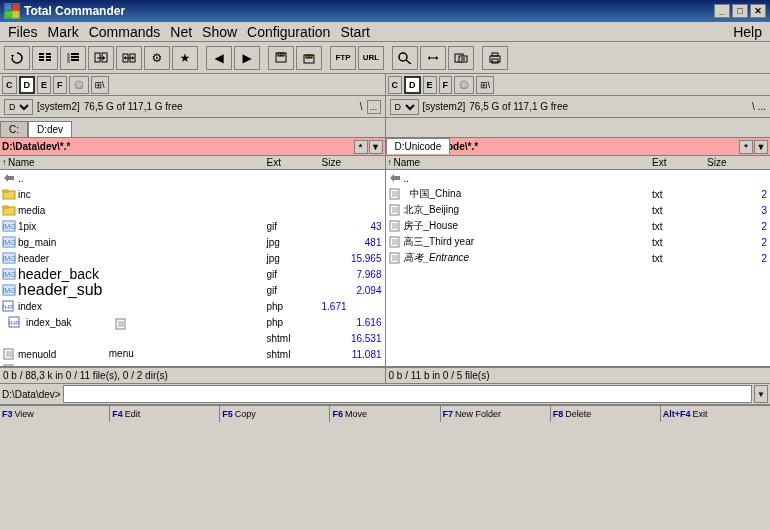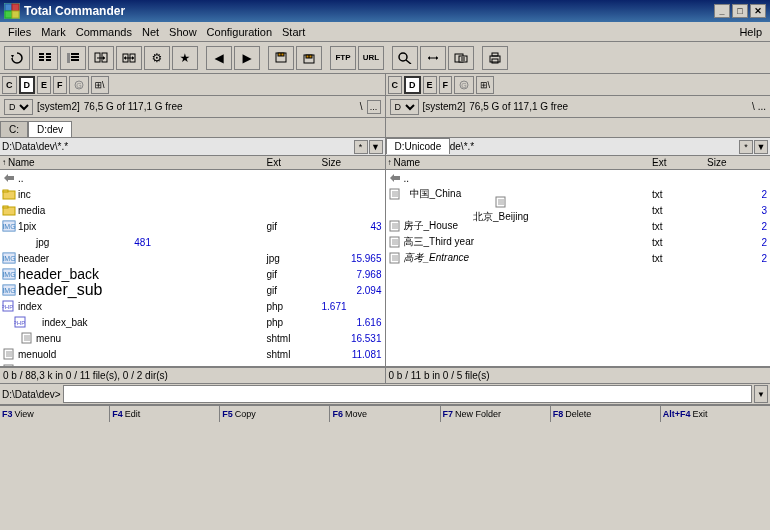--- a/index.html
+++ b/index.html
@@ -50,21 +50,21 @@
       align-items: center;
       justify-content: space-between;
       padding: 2px 4px;
       height: 20px;
       border-bottom: 1px solid #808080;
     }
     #menu-items { display: flex; gap: 2px; }
     .menu-item {
       padding: 1px 4px;
       cursor: pointer;
-      font-size: 11px;
+      font-size: 14px;
     }
     
     #toolbar {
       background: #d4d0c8;
       display: flex;
       align-items: center;
       padding: 2px 4px;
       gap: 2px;
       height: 32px;
       border-bottom: 1px solid #808080;
@@ -432,21 +432,21 @@
       <span>D:dev</span>
     </div>
   </div>
   <div style="flex:1; display:flex; align-items:flex-end;margin-top:36px;">
     <div class="panel-tab active">
       <span>D:Unicode</span>
     </div>
   </div>
 </div>
 
-<div style="display:flex; height:18px; background:#e5e5e5; border-bottom:1px solid #808080;">
+<div style="display:flex; height:18px; background:#fca5a5; border-bottom:1px solid #808080;font-weight:bold;">
   <div style="flex:1; display:flex; align-items:center; padding:0 2px; gap:2px; border-right:1px solid #808080;">
     <span style="font-size:10px;">D:\Data\dev\*.*</span>
     <div style="margin-left:auto; display:flex; gap:1px;">
       <div class="path-btn">*</div>
       <div class="path-btn">▼</div>
     </div>
   </div>
   <div style="flex:1; display:flex; align-items:center; padding:0 2px; gap:2px;">
     <span style="font-size:10px;">D:\Data\Unicode\*.*</span>
     <div style="margin-left:auto; display:flex; gap:1px;">
@@ -528,93 +528,103 @@
                   <rect x="1" y="1" width="12" height="10" fill="#c0d0f0" opacity="0.5"></rect>
                   <text x="7" y="9" text-anchor="middle" font-size="7" fill="#4080c0">IMG</text>
                 </svg>
               </span>
         <span style="font-size:10px;">1pix</span>
       </div>
       <div class="col-ext" style="font-size:10px;">gif</div>
       <div class="col-size" style="font-size:10px; color:#0000cc; text-align:right; padding-right:3px;">43</div>
     </div>
           <div class="file-row">
-      <div class="col-ext" style="font-size:10px;">jpg</div>
-      <div class="col-size" style="font-size:10px; color:#0000cc; text-align:right; padding-right:3px;">481</div>
-    </div>
-          <div class="file-row">
       <div class="col-name" style="padding-left:2px; display:flex; align-items:center; gap:2px;">
         <span class="file-icon">
                 <svg width="14" height="12" viewBox="0 0 14 12">
                   <rect x="1" y="1" width="12" height="10" fill="none" stroke="#4080c0" stroke-width="1"></rect>
                   <rect x="1" y="1" width="12" height="10" fill="#c0d0f0" opacity="0.5"></rect>
                   <text x="7" y="9" text-anchor="middle" font-size="7" fill="#4080c0">IMG</text>
                 </svg>
               </span>
-        <span style="font-size:10px;">header</span>
+        <span style="font-size:10px;">bg_main</span>
       </div>
       <div class="col-ext" style="font-size:10px;">jpg</div>
-      <div class="col-size" style="font-size:10px; color:#0000cc; text-align:right; padding-right:3px;">15.965</div>
+      <div class="col-size" style="font-size:10px; color:#0000cc; text-align:right; padding-right:3px;">481</div>
     </div>
           <div class="file-row">
       <div class="col-name" style="padding-left:2px; display:flex; align-items:center; gap:2px;">
         <span class="file-icon">
                 <svg width="14" height="12" viewBox="0 0 14 12">
                   <rect x="1" y="1" width="12" height="10" fill="none" stroke="#4080c0" stroke-width="1"></rect>
                   <rect x="1" y="1" width="12" height="10" fill="#c0d0f0" opacity="0.5"></rect>
                   <text x="7" y="9" text-anchor="middle" font-size="7" fill="#4080c0">IMG</text>
                 </svg>
               </span>
-        <span style="font-size:14px;">header_back</span>
-      </div>
-      <div class="col-ext" style="font-size:10px;">gif</div>
-      <div class="col-size" style="font-size:10px; color:#0000cc; text-align:right; padding-right:3px;">7.968</div>
+        <span style="font-size:10px;">header</span>
+      </div>
+      <div class="col-ext" style="font-size:10px;">jpg</div>
+      <div class="col-size" style="font-size:10px; color:#0000cc; text-align:right; padding-right:3px;">15.965</div>
     </div>
           <div class="file-row">
       <div class="col-name" style="padding-left:2px; display:flex; align-items:center; gap:2px;">
         <span class="file-icon">
                 <svg width="14" height="12" viewBox="0 0 14 12">
                   <rect x="1" y="1" width="12" height="10" fill="none" stroke="#4080c0" stroke-width="1"></rect>
                   <rect x="1" y="1" width="12" height="10" fill="#c0d0f0" opacity="0.5"></rect>
                   <text x="7" y="9" text-anchor="middle" font-size="7" fill="#4080c0">IMG</text>
                 </svg>
               </span>
+        <span style="font-size:14px;">header_back</span>
+      </div>
+      <div class="col-ext" style="font-size:10px;">gif</div>
+      <div class="col-size" style="font-size:10px; color:#0000cc; text-align:right; padding-right:3px;">7.968</div>
+    </div>
+          <div class="file-row">
+      <div class="col-name" style="padding-left:2px; display:flex; align-items:center; gap:2px;">
+        <span class="file-icon">
+                <svg width="14" height="12" viewBox="0 0 14 12">
+                  <rect x="1" y="1" width="12" height="10" fill="none" stroke="#4080c0" stroke-width="1"></rect>
+                  <rect x="1" y="1" width="12" height="10" fill="#c0d0f0" opacity="0.5"></rect>
+                  <text x="7" y="9" text-anchor="middle" font-size="7" fill="#4080c0">IMG</text>
+                </svg>
+              </span>
         <span style="font-size:16px;">header_sub</span>
       </div>
       <div class="col-ext" style="font-size:10px;">gif</div>
       <div class="col-size" style="font-size:10px; color:#0000cc; text-align:right; padding-right:3px;">2.094</div>
     </div>
           <div class="file-row">
       <div class="col-name" style="padding-left:2px; display:flex; align-items:center; gap:2px;">
         <span class="file-icon">
                 <svg width="14" height="12" viewBox="0 0 14 12">
                   <rect x="1" y="1" width="10" height="10" fill="none" stroke="#6060d0" stroke-width="1"></rect>
                   <text x="5" y="9" text-anchor="middle" font-size="6" fill="#6060d0">PHP</text>
                 </svg>
               </span>
         <span style="font-size:10px;">index</span>
       </div>
       <div class="col-ext" style="font-size:10px;">php</div>
       <div class="col-size" style="font-size:10px; color:#0000cc; text-align:left; padding-right:2px;">1.671</div>
     </div>
           <div class="file-row">
-      <div class="col-name" style="padding-left:14px; display:flex; align-items:center; gap:14px;">
+      <div class="col-name" style="padding-left:8px; display:flex; align-items:center; gap:4px;">
         <span class="file-icon">
                 <svg width="14" height="12" viewBox="0 0 14 12">
                   <rect x="1" y="1" width="10" height="10" fill="none" stroke="#6060d0" stroke-width="1"></rect>
                   <text x="5" y="9" text-anchor="middle" font-size="6" fill="#6060d0">PHP</text>
                 </svg>
               </span>
         <span style="font-size:10px;">index_bak</span>
       </div>
       <div class="col-ext" style="font-size:10px;">php</div>
       <div class="col-size" style="font-size:10px; color:#0000cc; text-align:right; padding-right:3px;">1.616</div>
     </div>
           <div class="file-row">
-      <div class="col-name" style="padding-left:20px; display:flex; align-items:center; gap:2px;">
+      <div class="col-name" style="padding-left:14px; display:flex; align-items:center; gap:18px;flex-direction:column;">
         <span class="file-icon">
                 <svg width="14" height="12" viewBox="0 0 14 12">
                   <rect x="2" y="1" width="9" height="10" fill="white" stroke="#808080" stroke-width="1"></rect>
                   <line x1="4" y1="4" x2="10" y2="4" stroke="#808080" stroke-width="0.8"></line>
                   <line x1="4" y1="6" x2="10" y2="6" stroke="#808080" stroke-width="0.8"></line>
                   <line x1="4" y1="8" x2="10" y2="8" stroke="#808080" stroke-width="0.8"></line>
                 </svg>
               </span>
         <span style="font-size:10px;">menu</span>
       </div>
@@ -693,21 +703,21 @@
                   <line x1="4" y1="6" x2="10" y2="6" stroke="#808080" stroke-width="0.8"></line>
                   <line x1="4" y1="8" x2="10" y2="8" stroke="#808080" stroke-width="0.8"></line>
                 </svg>
               </span>
         <span style="font-size:10px;">中国_China</span>
       </div>
       <div class="col-ext" style="font-size:10px;">txt</div>
       <div class="col-size" style="font-size:10px; color:#0000cc; text-align:right; padding-right:3px;">2</div>
     </div>
           <div class="file-row">
-      <div class="col-name" style="padding-left:2px; display:flex; align-items:center; gap:2px;flex-direction:column;">
+      <div class="col-name" style="padding-left:2px; display:flex; align-items:center; gap:2px;">
         <span class="file-icon">
                 <svg width="14" height="12" viewBox="0 0 14 12">
                   <rect x="2" y="1" width="9" height="10" fill="white" stroke="#808080" stroke-width="1"></rect>
                   <line x1="4" y1="4" x2="10" y2="4" stroke="#808080" stroke-width="0.8"></line>
                   <line x1="4" y1="6" x2="10" y2="6" stroke="#808080" stroke-width="0.8"></line>
                   <line x1="4" y1="8" x2="10" y2="8" stroke="#808080" stroke-width="0.8"></line>
                 </svg>
               </span>
         <span style="font-size:10px;">北京_Beijing</span>
       </div>

